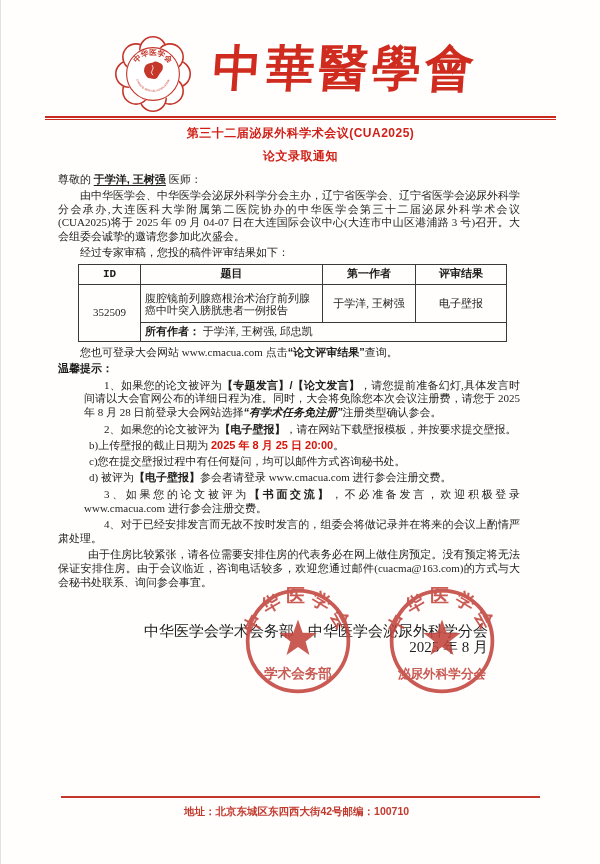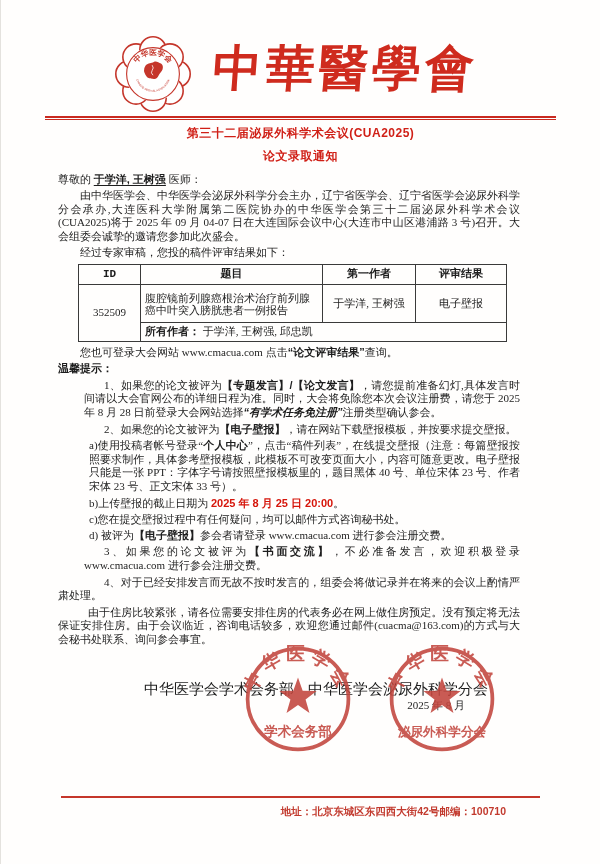--- a/index.html
+++ b/index.html
@@ -62,29 +62,29 @@
   td.title-cell{line-height:12px;height:38px;vertical-align:middle;}
   td.authors-cell{height:18px;}
   .col-id{width:62px;}.col-title{width:182px;}.col-first{width:93px;}.col-result{width:91px;}
   
   .sig-section{position:relative;height:128px;margin-top:6px;}
   .sig-row{
     position:absolute;top:30px;right:32px;white-space:nowrap;
     font-size:15px;color:var(--ink);
   }
   .sig-row .gap{display:inline-block;width:14px;}
-  .sig-date{position:absolute;top:46px;right:55px;font-size:11px;color:var(--ink);text-align:right;}
+  .sig-date{position:absolute;top:46px;right:32px;font-size:15px;color:var(--ink);text-align:right;}
   .seal{position:absolute;opacity:.88;}
   .seal-left{left:184px;top:-10px;}
   .seal-right{left:328px;top:-10px;}
   
   .footer{
     position:absolute;left:60px;right:60px;top:796px;
     border-top:2.5px solid #c5362b;padding-top:7px;
-    display:flex;justify-content:flex-end;
+    display:flex;justify-content:center;
     color:#c23a2e;font-size:10.5px;font-family:"Liberation Sans", sans-serif;font-weight:bold;
   }
   .footer .addr{margin-left:26px;}
   .footer .post{margin-right:34px;}
 </style>
 </head>
 <body>
 
 <div class="page">
 
@@ -154,21 +154,20 @@
       </tr>
     </tbody>
       </table>
 
     <p class="indent2"><span>您也可登录大会网站 www.cmacua.com 点击</span><span class="b">“论文评审结果”</span><span>查询。</span></p>
 
     <p class="tips-title">温馨提示：</p>
 
     <p class="num-item"><span>1、如果您的论文被评为</span><span class="b">【专题发言】/【论文发言】</span><span>，请您提前准备幻灯,具体发言时 间请以大会官网公布的详细日程为准。同时，大会将免除您本次会议注册费，请您于 2025 年 8 月 28 日前登录大会网站选择</span><span class="b i">“有学术任务免注册”</span><span>注册类型确认参会。</span></p>
     <p class="num-item"><span>2、如果您的论文被评为</span><span class="b">【电子壁报】</span><span>，请在网站下载壁报模板，并按要求提交壁报。</span></p>
-    <p class="sub-item"><span>a)使用投稿者帐号登录“</span><span class="b">个人中心</span><span>”，点击“稿件列表”，在线提交壁报（注意：每篇壁报按照要求制作，具体参考壁报模板，此模板不可改变页面大小，内容可随意更改。电子壁报只能是一张 PPT：字体字号请按照壁报模板里的，题目黑体 40 号、单位宋体 23 号、作者宋体 23 号、正文宋体 33 号）。</span></p>
     <p class="sub-item"><span>b)上传壁报的截止日期为 </span><span class="b r">2025 年 8 月 25 日  20:00</span><span>。</span></p>
     <p class="sub-item"><span>c)您在提交壁报过程中有任何疑问，均可以邮件方式咨询秘书处。</span></p>
     <p class="sub-item"><span>d) 被评为</span><span class="b">【电子壁报】</span><span>参会者请登录 www.cmacua.com 进行参会注册交费。</span></p>
     <p class="num-item"><span>3、如果您的论文被评为</span><span class="b">【书面交流】</span><span>，不必准备发言，欢迎积极登录 www.cmacua.com 进行参会注册交费。</span></p>
     <p class="item4"><span>4、对于已经安排发言而无故不按时发言的，组委会将做记录并在将来的会议上酌情严肃处理。</span></p>
     <p class="housing"><span>由于住房比较紧张，请各位需要安排住房的代表务必在网上做住房预定。没有预定将无法保证安排住房。由于会议临近，咨询电话较多，欢迎您通过邮件(cuacma@163.com)的方式与大会秘书处联系、询问参会事宜。</span></p>
 
     <div class="sig-section">
       <div class="sig-row">
         <span>中华医学会学术会务部</span><span class="gap"></span><span>中华医学会泌尿外科学分会</span>

